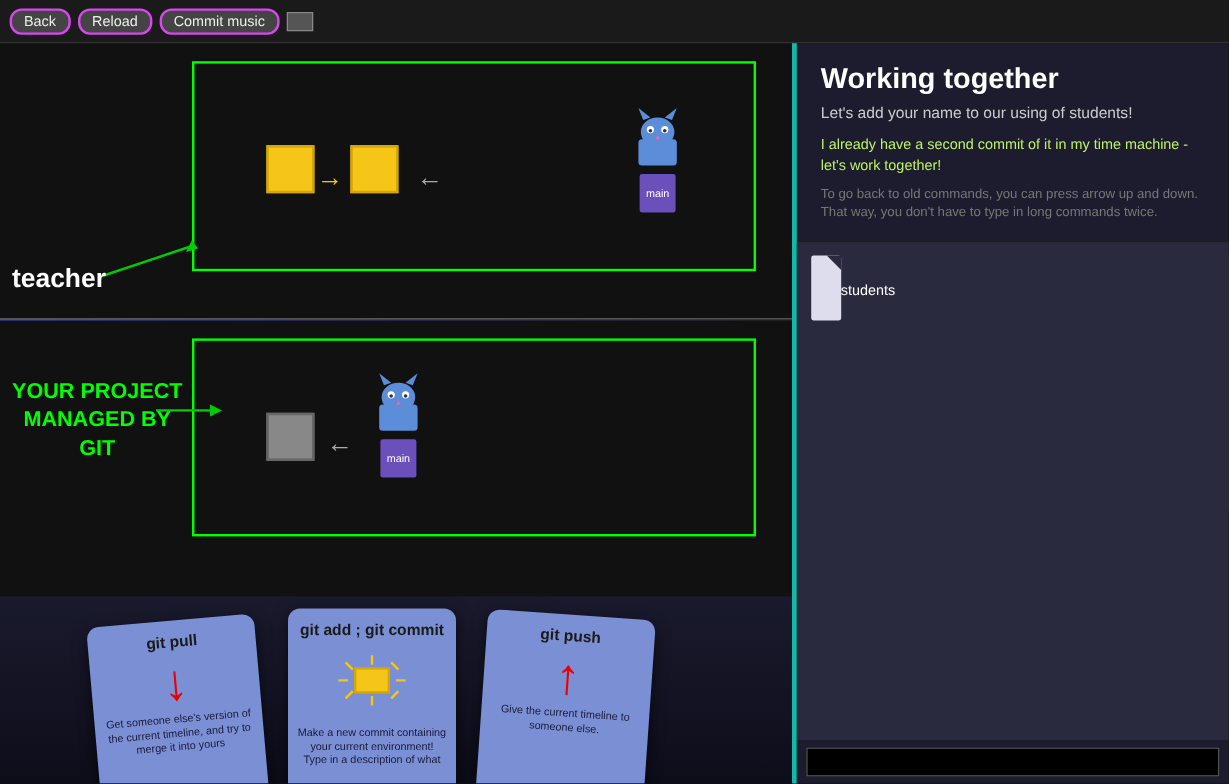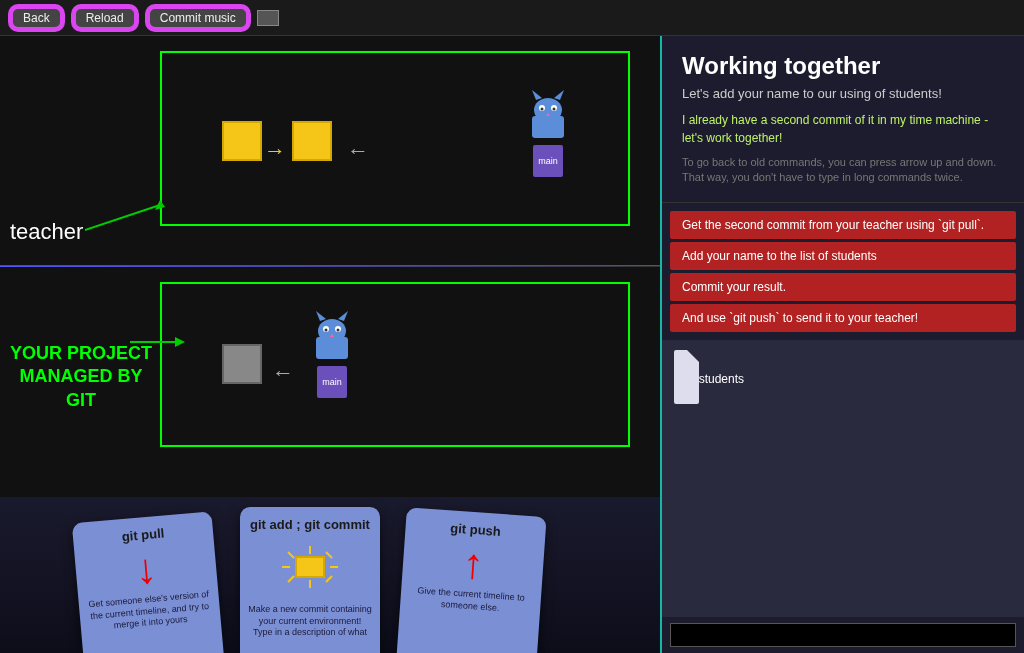--- a/index.html
+++ b/index.html
@@ -19,21 +19,21 @@
       height: 36px;
       display: flex;
       align-items: center;
       padding: 0 8px;
       gap: 6px;
       border-bottom: 1px solid #333;
     }
     .toolbar-btn {
       background: #444;
       color: #eee;
-      border: 5px solid #d946ef;
+      border: 2px solid #d946ef;
       padding: 2px 10px;
       font-size: 12px;
       cursor: pointer;
       border-radius: 10px;
     }
     .toggle-box {
       width: 22px;
       height: 16px;
       background: #555;
       border: 1px solid #888;
@@ -72,40 +72,40 @@
       left: 160px;
       width: 470px;
       height: 175px;
     }
 
     #teacher-label {
       position: absolute;
       bottom: 20px;
       left: 10px;
       font-size: 22px;
-      font-weight: normal;
+      font-weight: bold;
       color: #fff;
     }
 
     
     #student-section {
       flex: 0 0 230px;
       position: relative;
     }
 
     #student-canvas {
       top: 15px;
       left: 160px;
       width: 470px;
       height: 165px;
     }
 
     #student-label {
       position: absolute;
-      top: 75px;
+      top: 48px;
       left: 10px;
       font-size: 18px;
       font-weight: bold;
       color: #00ff00;
       line-height: 1.3;
       text-align: center;
     }
 
     
     #cards-section {
@@ -157,21 +157,21 @@
       font-size: 42px;
       line-height: 1;
     }
 
     
     #right-panel {
       flex: 1;
       display: flex;
       flex-direction: column;
       background: #1c1c2e;
-      border-left: 2px solid #14b8a6;
+      border-left: 4px solid #14b8a6;
     }
 
     
     #working-together {
       padding: 16px 20px;
       border-bottom: 1px solid #333;
       flex: 0 0 auto;
     }
 
     #working-together h2 {
@@ -500,26 +500,20 @@
 
   <div id="right-panel">
 
     <div id="working-together">
       <h2>Working together</h2>
       <div class="subtitle">Let's add your name to our using of students!</div>
       <div class="body-text">I already have a second commit of it in my time machine - let's work together!</div>
       <div class="hint-text">To go back to old commands, you can press arrow up and down. That way, you don't have to type in long commands twice.</div>
     </div>
 
-    <div id="tasks-list">
-      <div class="task-item task-active">Get the second commit from your teacher using `git pull`.</div>
-      <div class="task-item task-active">Add your name to the list of students</div>
-      <div class="task-item task-active">Commit your result.</div>
-      <div class="task-item task-active">And use `git push` to send it to your teacher!</div>
-    </div>
 
     <div id="file-area">
       <div class="file-item">
         <div class="file-icon"></div>
         <div class="file-name">students</div>
       </div>
     </div>
 
     <div id="cmd-input-area">
       <input type="text" id="cmd-input" style="">

